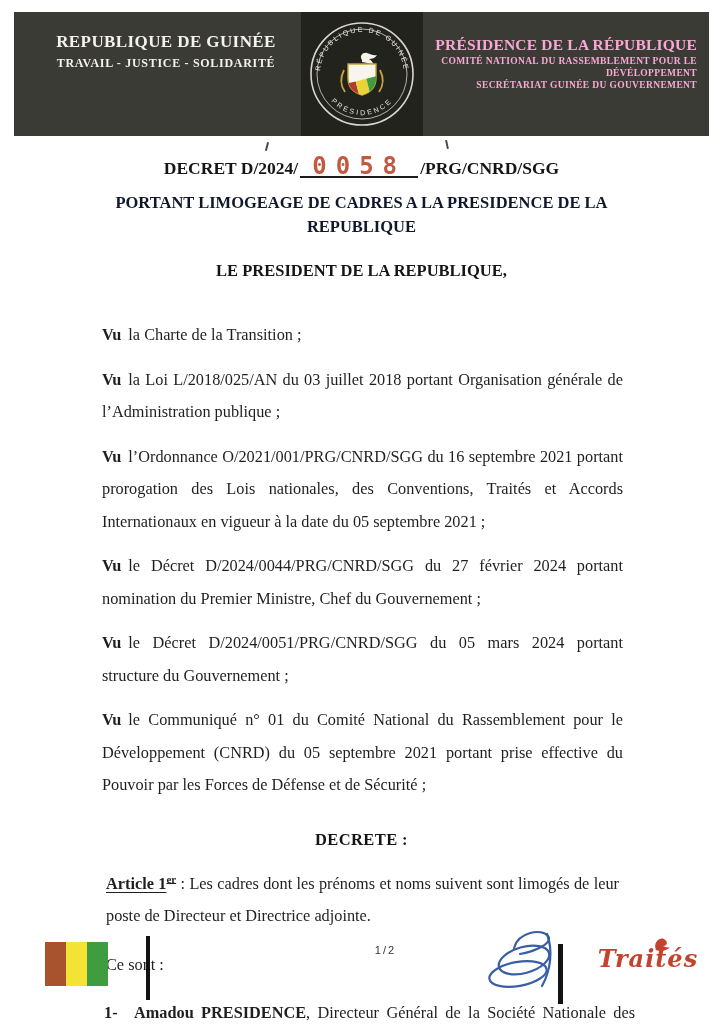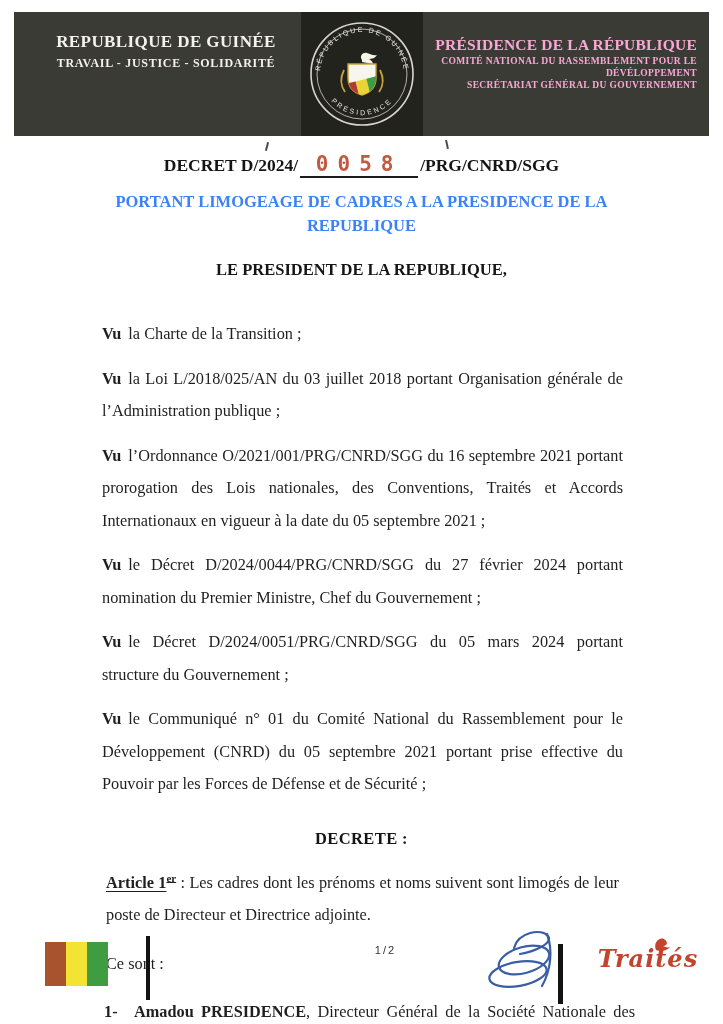--- a/index.html
+++ b/index.html
@@ -15,28 +15,28 @@
   .bl-sub{font-size:12px;font-weight:bold;margin-top:4px;letter-spacing:.7px;}
   .banner-right{position:absolute;right:12px;top:24px;width:268px;text-align:right;color:#f9a8d4;}
   .br-title{font-size:15.5px;font-weight:bold;letter-spacing:.2px;}
   .br-line{font-size:9.5px;font-weight:bold;margin-top:2px;letter-spacing:.35px;}
 
   
   .content{position:absolute;left:0;top:152px;width:723px;}
   .decree-line{text-align:center;font-weight:bold;font-size:17.5px;color:#151515;}
   .stamp-slot{display:inline-block;width:118px;border-bottom:2px solid #1c1c1c;text-align:center;
               margin:0 2px;position:relative;height:24px;vertical-align:baseline;}
-  .stamp{font-family:"DejaVu Sans Mono",monospace;font-size:21px;color:#c25a41;
+  .stamp{font-family:"DejaVu Sans Mono",monospace;font-size:24px;color:#c25a41;
          letter-spacing:9px;font-weight:bold;}
   .stamp-slot::before{content:"";position:absolute;left:-34px;top:-10px;width:2px;height:9px;
          background:#4a4a4a;transform:rotate(14deg);}
   .stamp-slot::after{content:"";position:absolute;right:-30px;top:-12px;width:2px;height:9px;
          background:#4a4a4a;transform:rotate(-12deg);}
   .title{margin:12px auto 0;max-width:572px;text-align:center;font-size:16.5px;font-weight:bold;
-         line-height:24px;color:#3b82f6;}
+         line-height:24px;color:#0f172a;}
   .salutation{margin:22px auto 0;text-align:center;font-size:16.5px;font-weight:bold;color:#151515;}
 
   .recitals{margin:38px 88px 0 90px;font-size:16.3px;line-height:32.5px;text-align:justify;}
   .recitals p{margin:12px;}
   .lead{margin-right:7px;}
 
   .decrete{margin:28px 0 0;text-align:center;font-size:16.5px;font-weight:bold;
            letter-spacing:.4px;color:#151515;}
 
   .article{margin:18px 88px 0 90px;font-size:16.3px;line-height:32.5px;text-align:justify;}
@@ -99,21 +99,21 @@
       </svg>
     </div>
     <div class="banner-left">
       <div class="bl-title">REPUBLIQUE DE GUINÉE</div>
       <div class="bl-sub">TRAVAIL - JUSTICE - SOLIDARITÉ</div>
     </div>
     <div class="banner-right">
       <div class="br-title">PRÉSIDENCE DE LA RÉPUBLIQUE</div>
       <div class="br-line">COMITÉ NATIONAL DU RASSEMBLEMENT POUR LE</div>
       <div class="br-line">DÉVÉLOPPEMENT</div>
-      <div class="br-line">SECRÉTARIAT GÉNÉRAL DU GOUVERNEMENT</div>
+      <div class="br-line">SECRÉTARIAT GUINÉE DU GOUVERNEMENT</div>
     </div>
   </header>
 
   <main class="content">
     <div class="decree-line">
       <span>DECRET D/2024/</span><span class="stamp-slot"><span class="stamp">0058</span></span><span>/PRG/CNRD/SGG</span>
     </div>
 
     <h1 class="title">PORTANT LIMOGEAGE DE CADRES A LA PRESIDENCE DE LA REPUBLIQUE</h1>
     <h2 class="salutation">LE PRESIDENT DE LA REPUBLIQUE,</h2>

